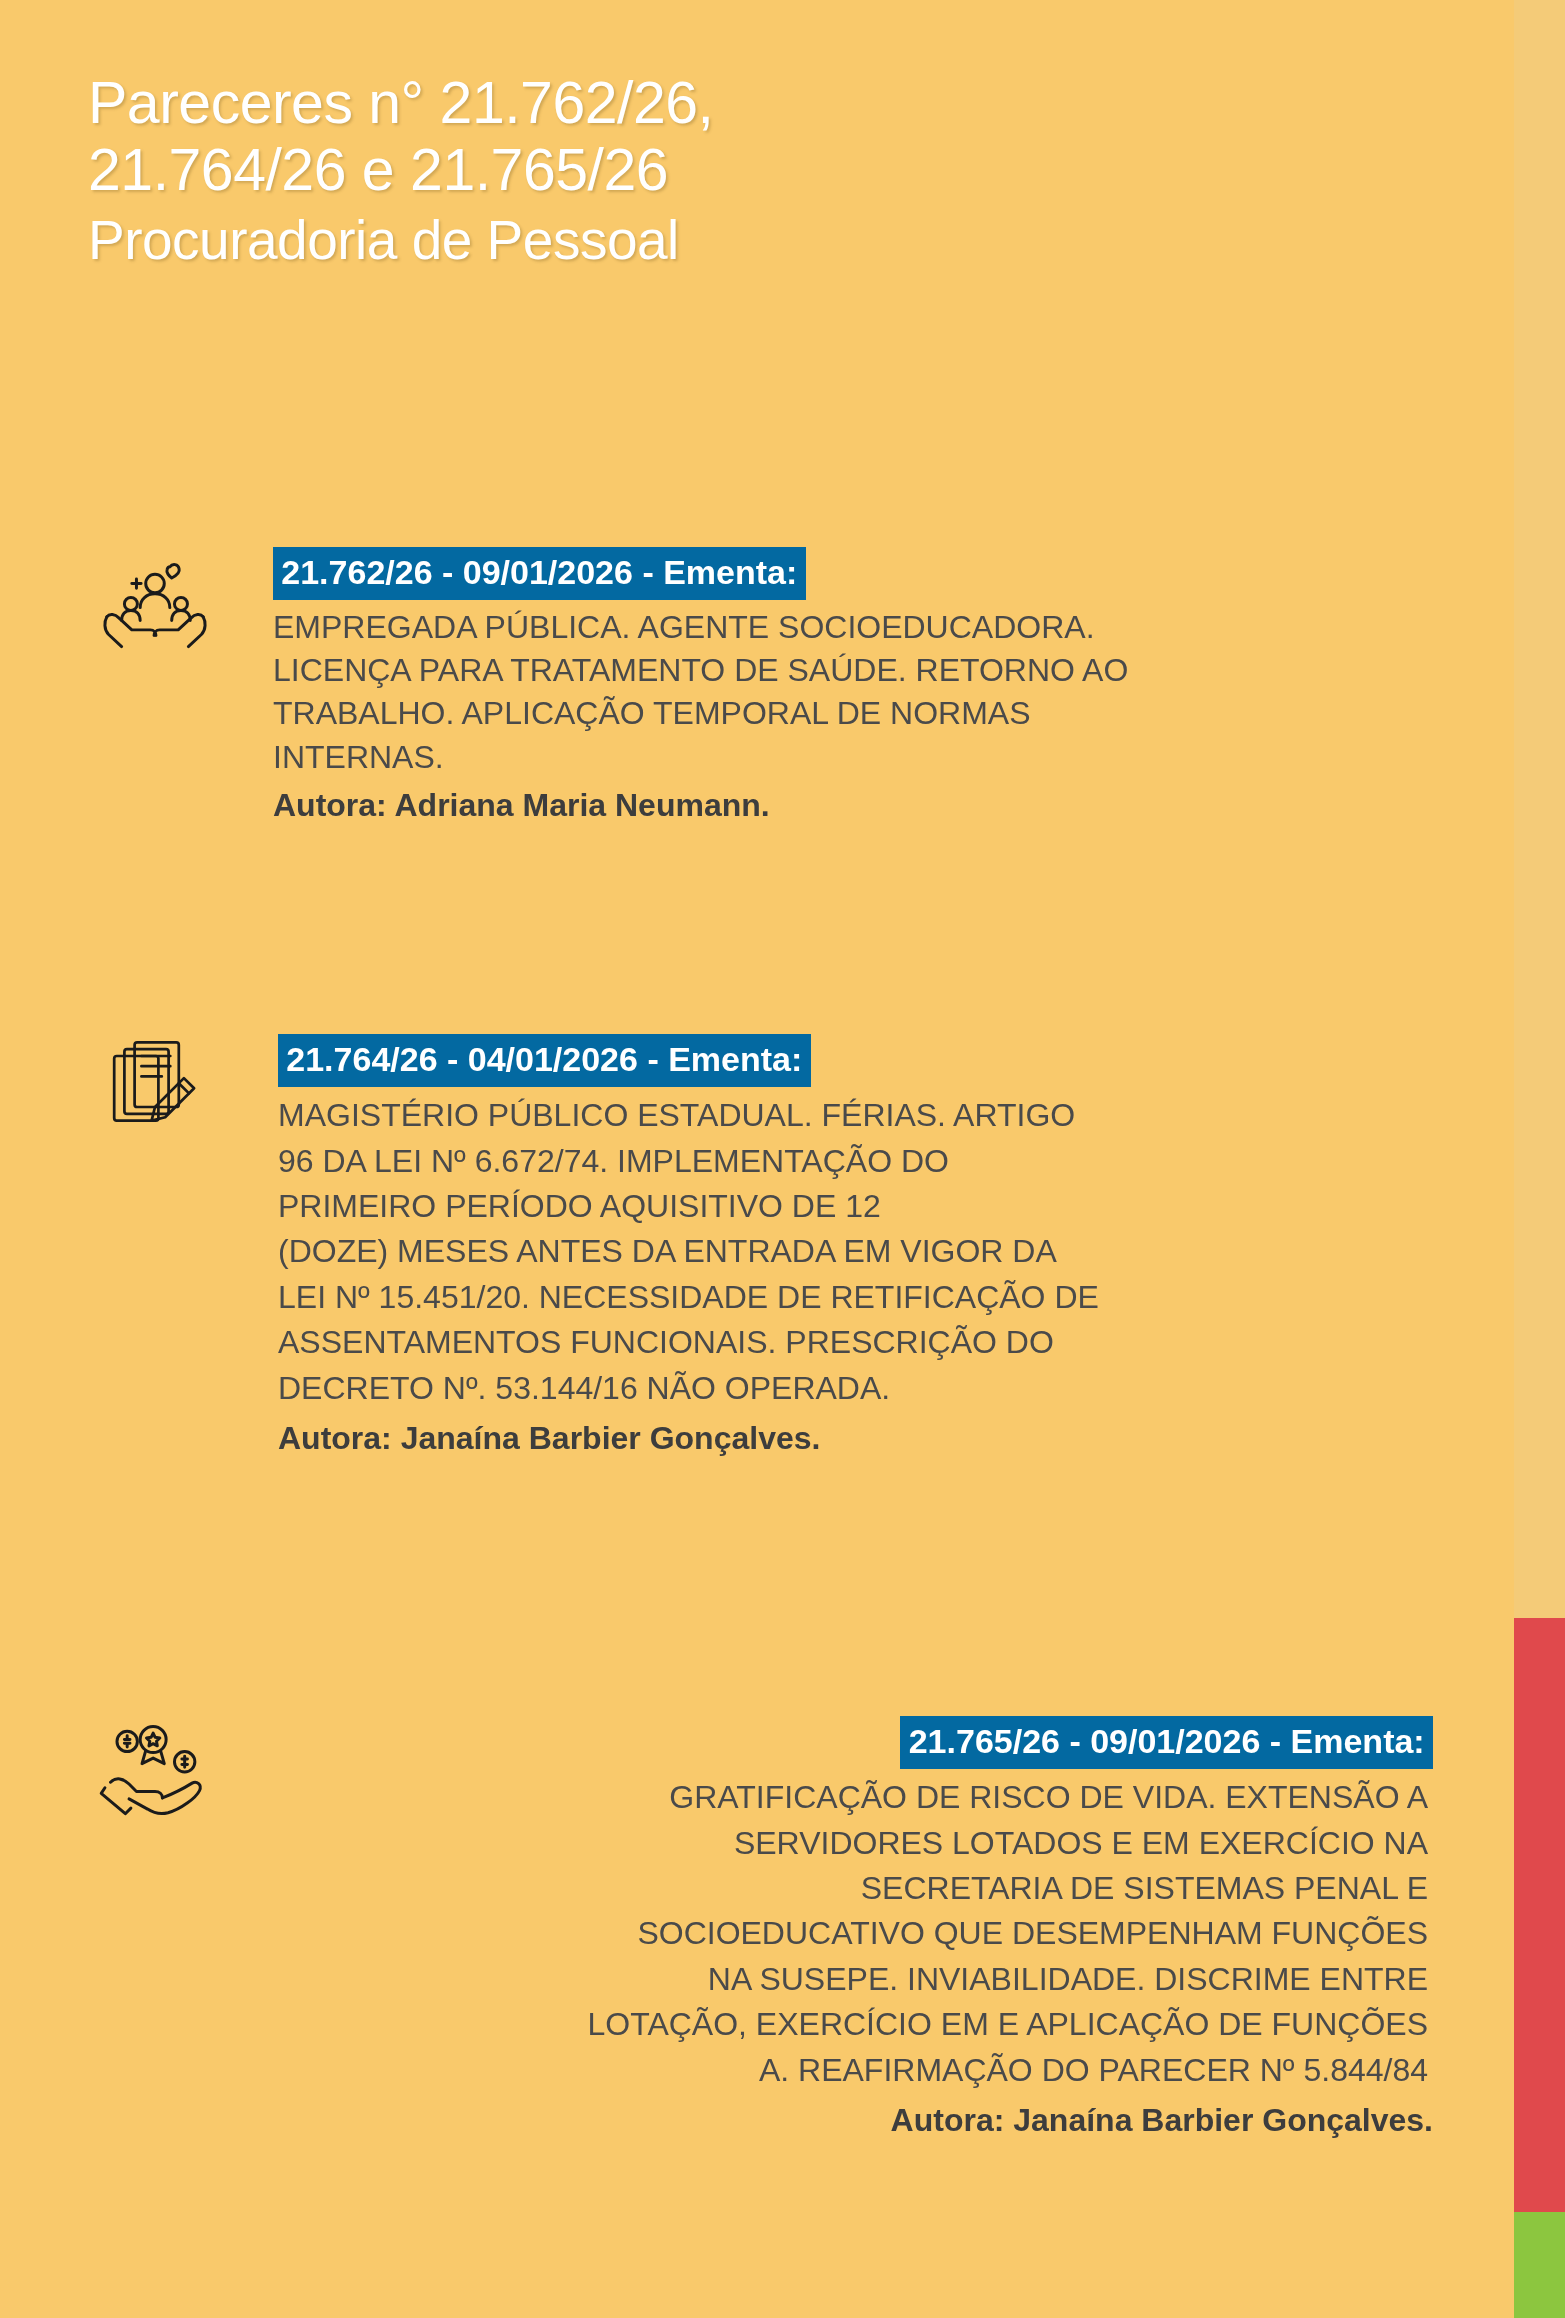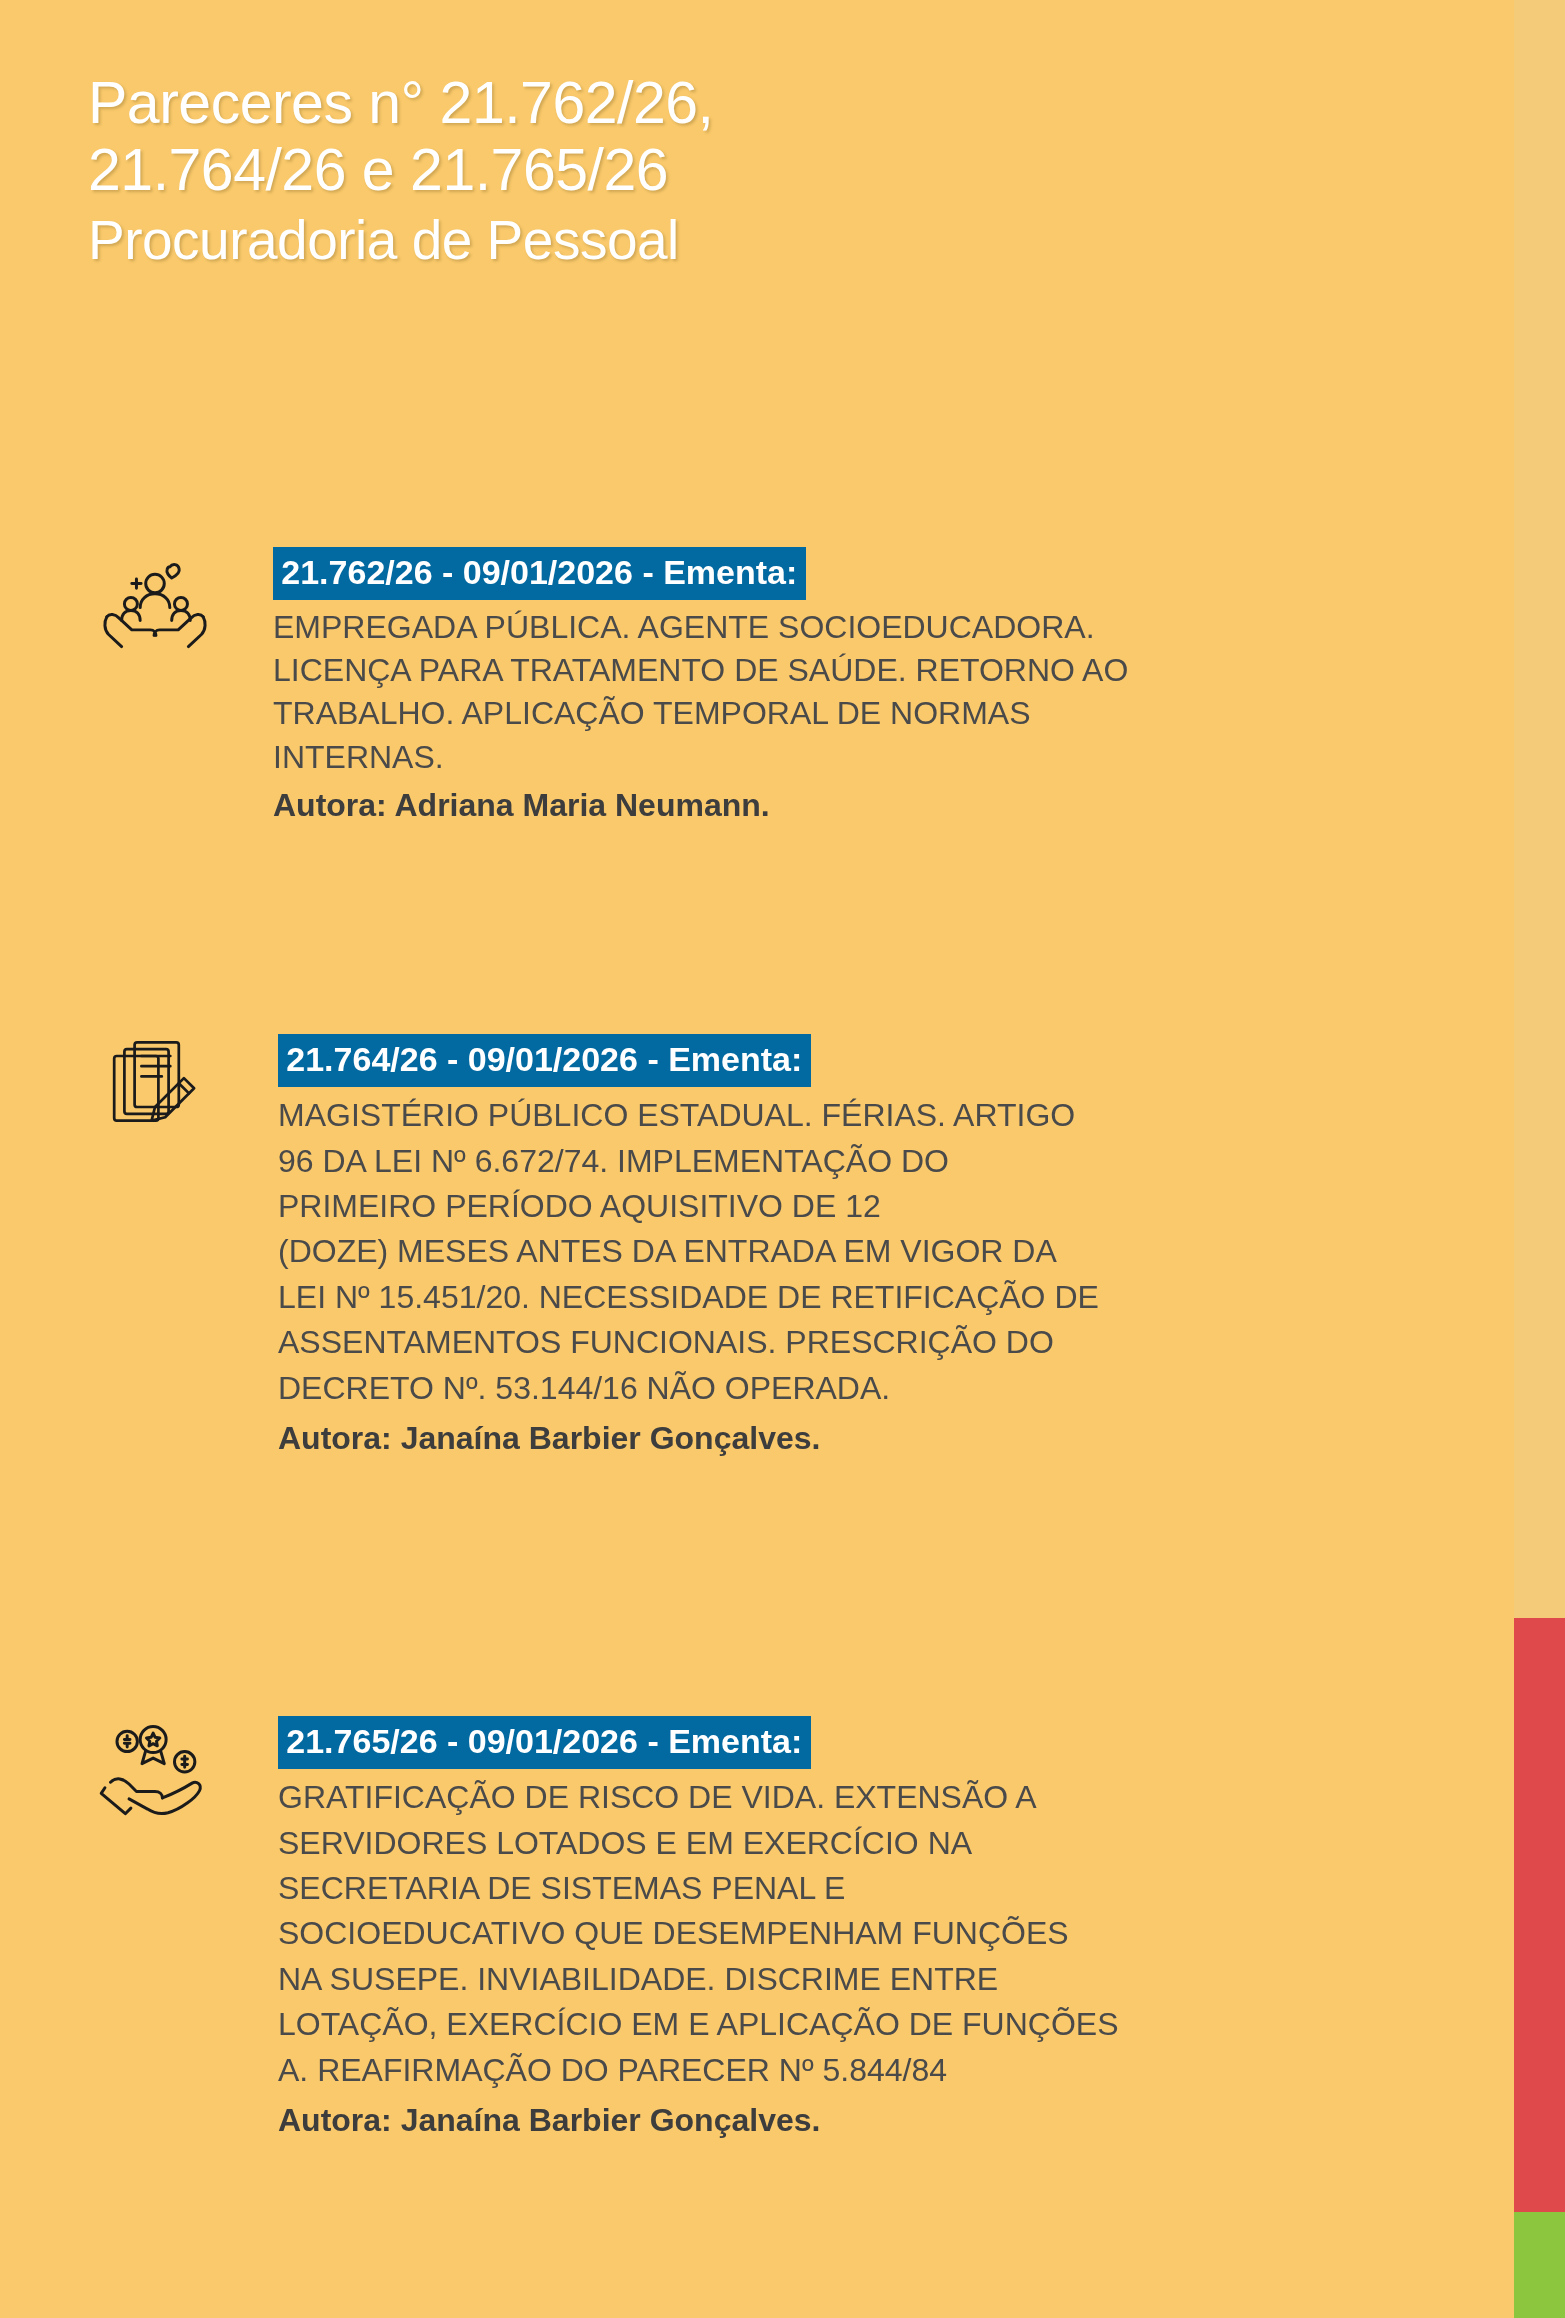--- a/index.html
+++ b/index.html
@@ -107,21 +107,21 @@
     color: #3D3D3D;
     font-weight: bold;
     font-size: 32px;
     line-height: 1.3;
     padding-top: 6.5px;
   }
 
   
   #item-1 { top: 547px; }
   #item-2 { top: 1034px; }
-  #item-3 { top: 1716px; }
+  #item-3 { top: 1716px; text-align: right; }
 
   #item-2 .item-body, #item-3 .item-body { margin-left: 190px; }
   #item-2 .ementa-body, #item-3 .ementa-body { line-height: 1.42; }
 </style>
 </head>
 <body>
 
 <div class="right-rail"></div>
 <div class="rail-red"></div>
 <div class="rail-green"></div>
@@ -165,21 +165,21 @@
     <svg viewBox="0 0 120 120" width="116" height="102" fill="none" stroke="#1b1b1b" stroke-width="3.2" stroke-linecap="round" stroke-linejoin="round">
       <rect x="12" y="20" width="52" height="76" rx="3"></rect>
       <rect x="24" y="12" width="52" height="76" rx="3"></rect>
       <rect x="36" y="4" width="52" height="76" rx="3"></rect>
       <path d="M44 20h34M44 32h34M44 44h24"></path>
       <path d="M94 46l12 12-34 34-16 4 4-16 34-34z"></path>
       <path d="M88 52l12 12"></path>
     </svg>
   </div>
   <div class="item-body">
-    <div class="ementa-head">21.764/26 - 09/01/2026 - Ementa:</div>
+    <div class="ementa-head">21.764/26 - 04/01/2026 - Ementa:</div>
     <div class="ementa-body">
       <span class="line">MAGISTÉRIO PÚBLICO ESTADUAL. FÉRIAS. ARTIGO</span>
       <span class="line">96 DA LEI Nº 6.672/74. IMPLEMENTAÇÃO DO</span>
       <span class="line">PRIMEIRO PERÍODO AQUISITIVO DE 12</span>
       <span class="line">(DOZE) MESES ANTES DA ENTRADA EM VIGOR DA</span>
       <span class="line">LEI Nº 15.451/20. NECESSIDADE DE RETIFICAÇÃO DE</span>
       <span class="line">ASSENTAMENTOS FUNCIONAIS. PRESCRIÇÃO DO</span>
       <span class="line">DECRETO Nº. 53.144/16 NÃO OPERADA.</span>
     </div>
     <div class="author">Autora: Janaína Barbier Gonçalves.</div>

